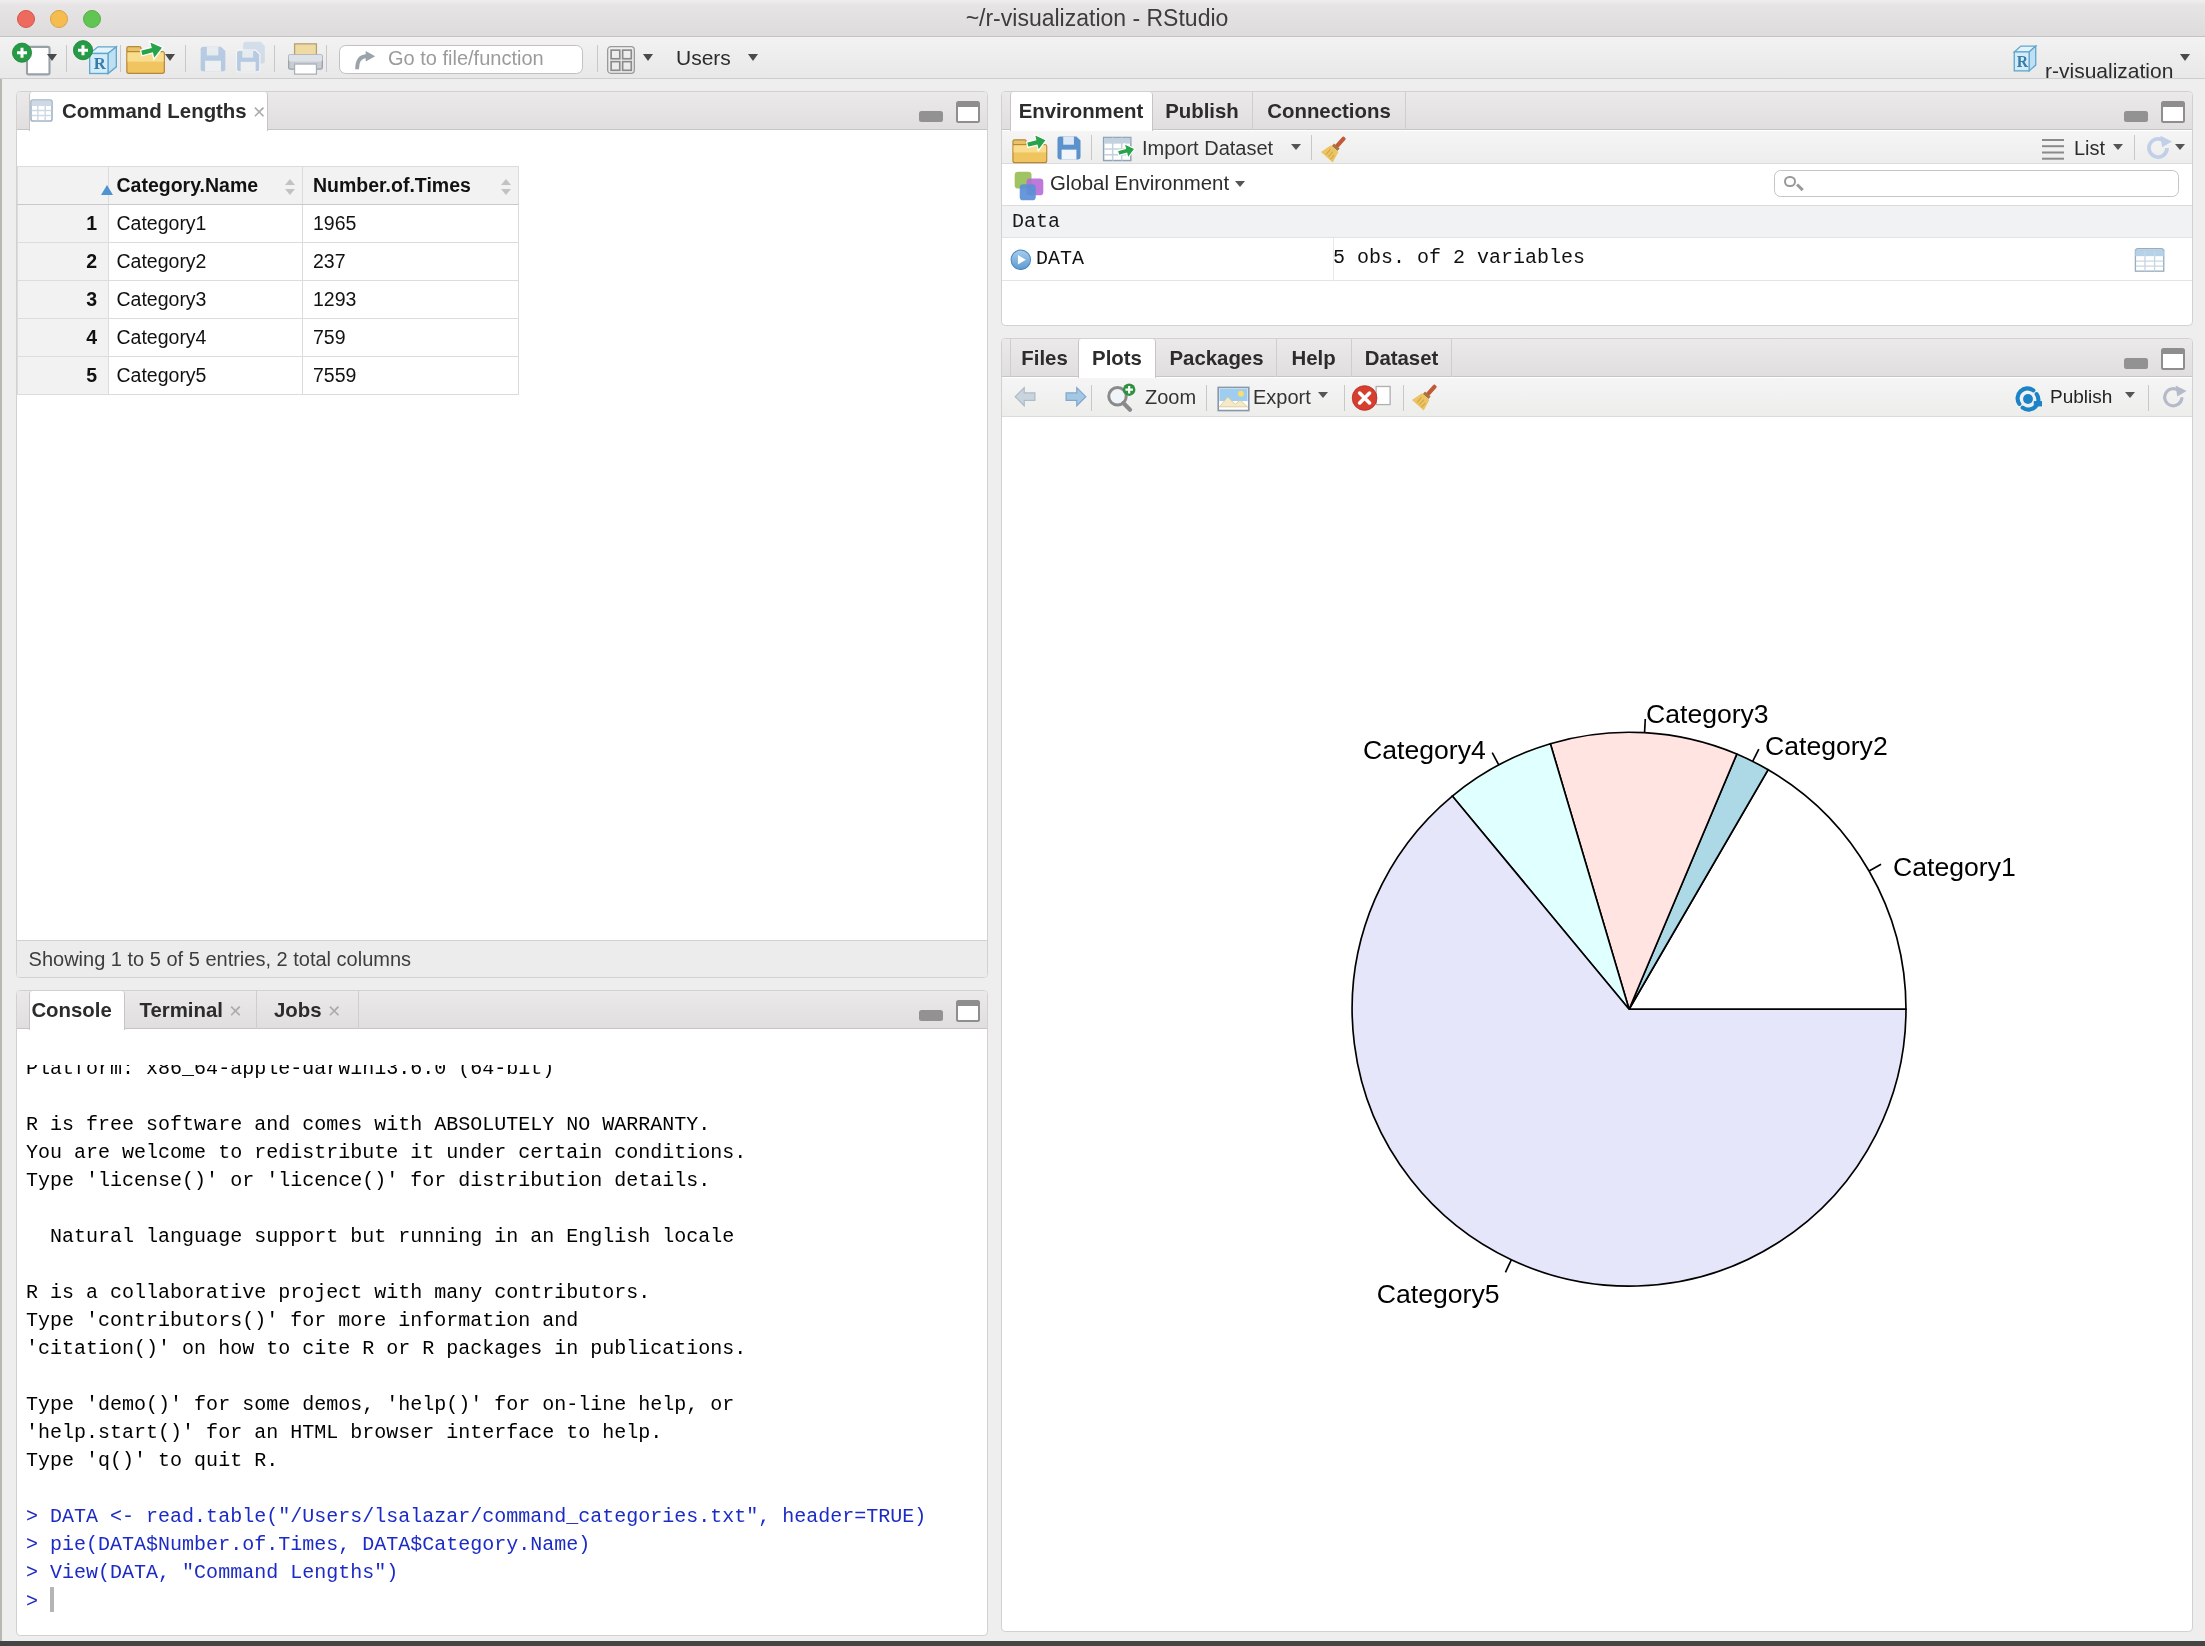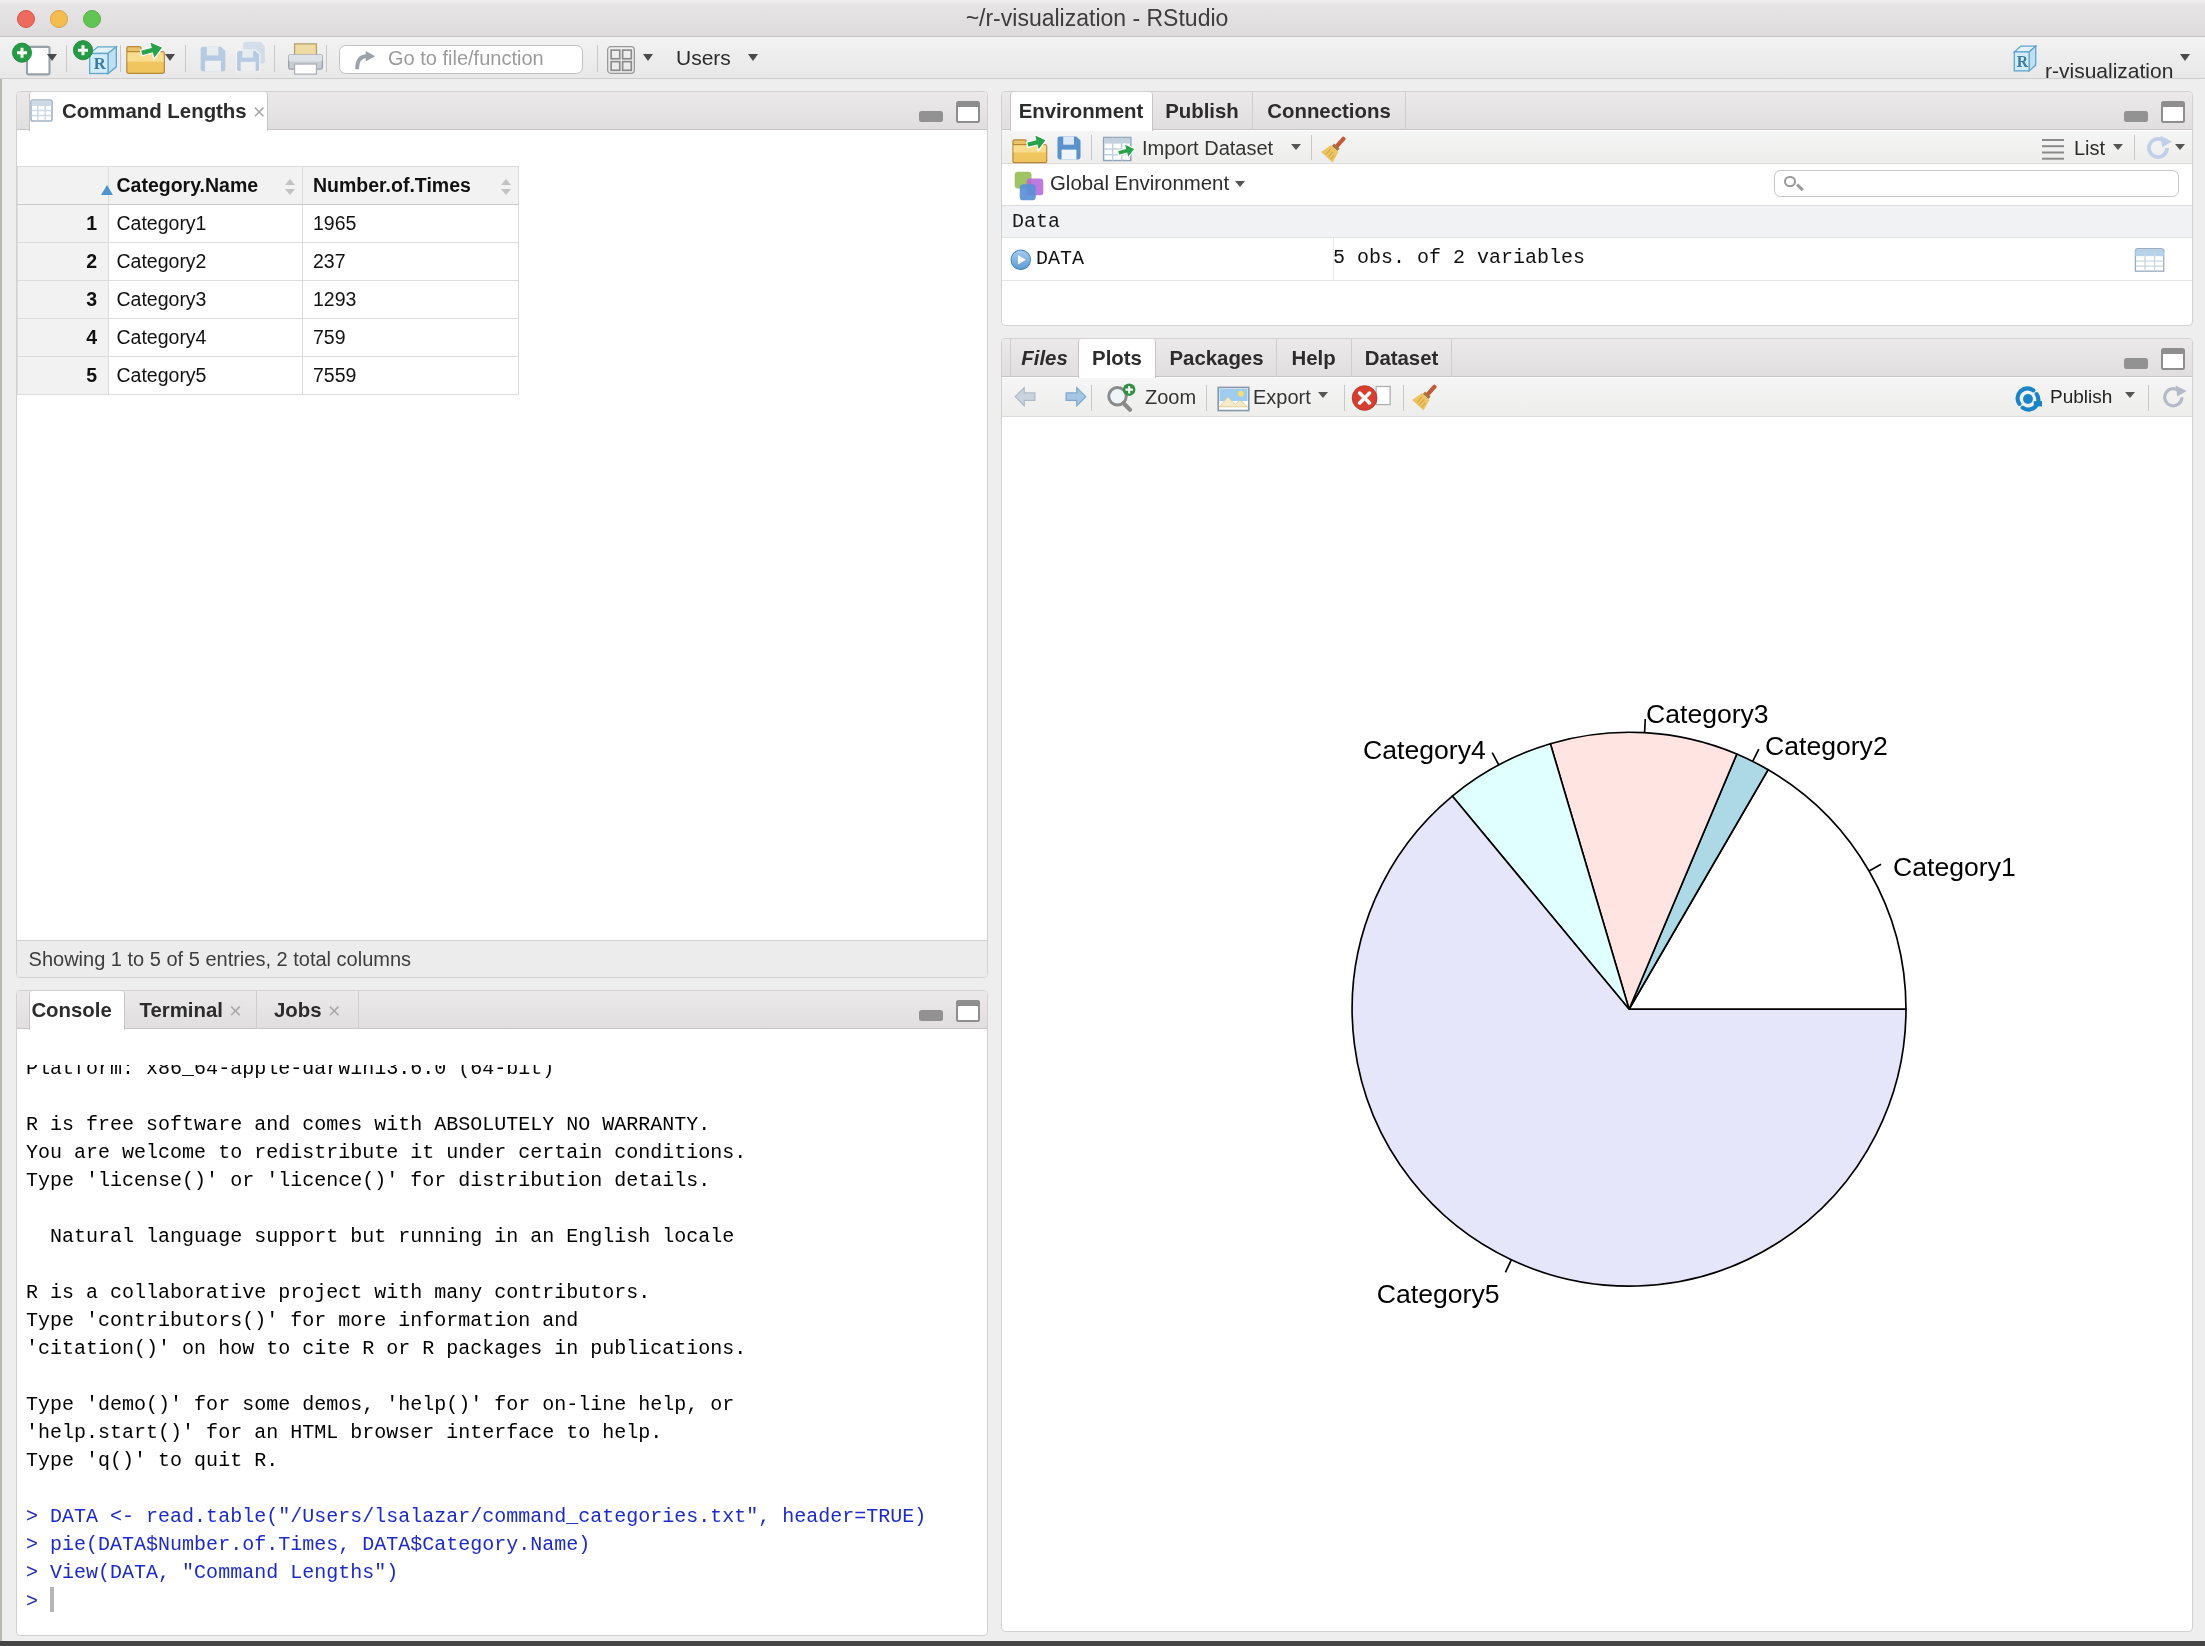--- a/index.html
+++ b/index.html
@@ -331,21 +331,21 @@
     <svg style="position:absolute; left:1132px; top:9.1px;" width="32" height="25" viewBox="0 0 38 30">
       <rect x="1.5" y="4" width="34" height="25" fill="#fff" stroke="#98abc0" stroke-width="1.6"></rect>
       <path d="M1.5 4 h34 v7 h-34 z" fill="#b5d2e8"></path>
       <path d="M1.5 4 a3 3 0 0 1 3 -2 h28 a3 3 0 0 1 3 2" fill="#cce2f2" stroke="#98abc0" stroke-width="1.4"></path>
       <path d="M13 5 V29 M24.5 5 V29 M2 17 H35 M2 23 H35" stroke="#c8d6e2" stroke-width="1.6"></path>
     </svg>
   </div>
 </div>
 <div class="pane" id="pane-plots" style="left:1001px; top:338px; width:1192px; height:1294px;">
   <div class="tabbar">
-    <div class="tab" style="left:7.5px; width:69px; border-left:0.8px solid #cfcdcd;font-style:italic;">Files</div>
+    <div class="tab" style="left:7.5px; width:69px; border-left:0.8px solid #cfcdcd;">Files</div>
     <div class="tab active" style="left:76px; width:78px;">Plots</div>
     <div class="tab" style="left:155px; width:120px; border-right:0.8px solid #cfcdcd;">Packages</div>
     <div class="tab" style="left:274px; width:76px; border-right:0.8px solid #cfcdcd;">Help</div>
     <div class="tab" style="left:350px; width:100px; border-right:0.8px solid #cfcdcd;">Dataset</div>
     <div class="panebtns">
         <div class="pb-min"></div>
         <div class="pb-max"></div>
       </div>
   </div>
   <div class="ptoolbar" style="top:39px; height:39px;">

